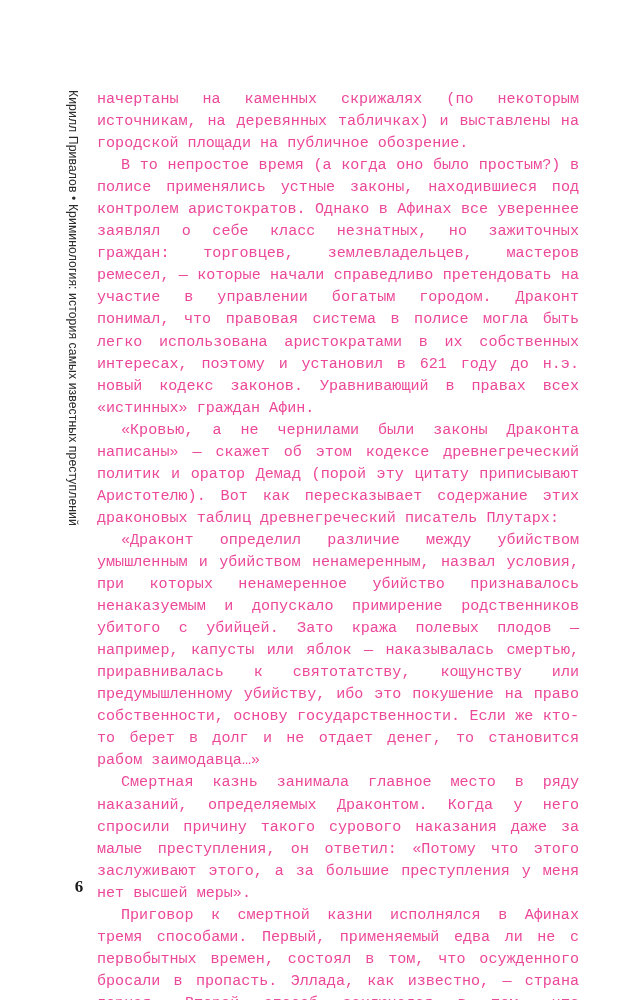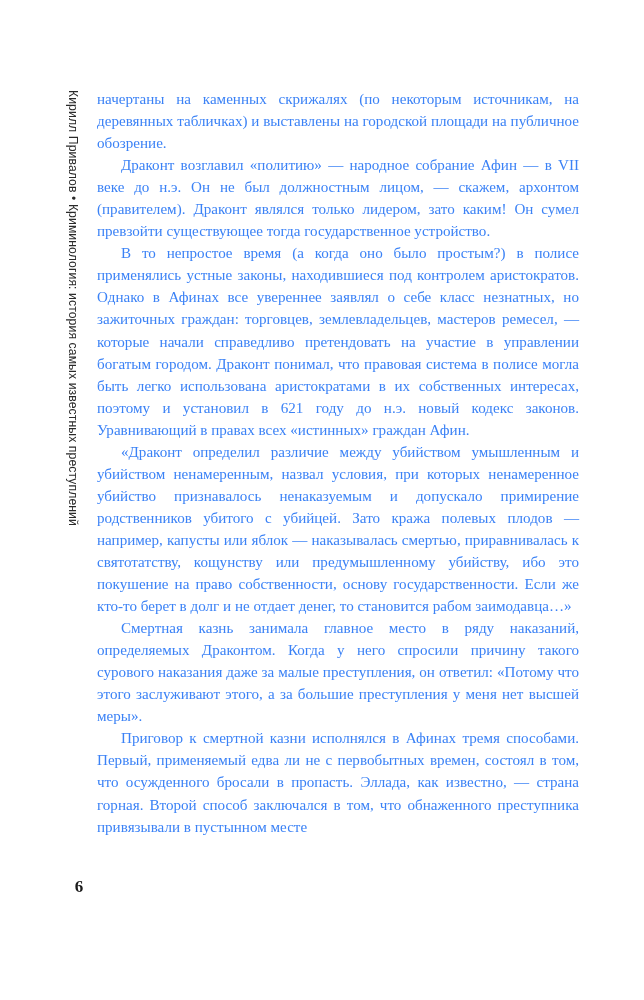--- a/index.html
+++ b/index.html
@@ -68,22 +68,22 @@
     width: 482px;
   }
   .text-column p {
     margin: 0;
     font-size: 15.1px;
     line-height: 22.05px;
     text-align: justify;
     text-indent: 24px;
     text-justify: inter-word;
     hyphens: manual;
-    color: #3b82f6;
-    font-family: Liberation Serif, serif;
+    color: #ec4899;
+    font-family: Liberation Mono, monospace;
   }
   .text-column p.no-indent {
     text-indent: 0;
   }
   .text-column p:last-child {
     text-align-last: left;
   }
 </style>
 </head>
 <body>
@@ -91,20 +91,20 @@
 <div class="page">
 
   <div class="running-head">
     <span class="running-head-text">Кирилл Привалов • Криминология: история самых известных преступлений</span>
   </div>
 
   <div class="folio">6</div>
 
   <div class="text-column">
     <p class="no-indent">начертаны на каменных скрижалях (по некоторым источникам, на деревянных табличках) и выставлены на городской площади на публичное обозрение.</p>
-    <p>Драконт возглавил «политию» — народное собрание Афин — в VII веке до н.э. Он не был должностным лицом, — скажем, архонтом (правителем). Драконт являлся только лидером, зато каким! Он сумел превзойти существующее тогда государственное устройство.</p>
     <p>В то непростое время (а когда оно было простым?) в полисе применялись устные законы, находившиеся под контролем аристократов. Однако в Афинах все увереннее заявлял о себе класс незнатных, но зажиточных граждан: торговцев, землевладельцев, мастеров ремесел, — которые начали справедливо претендовать на участие в управлении богатым городом. Драконт понимал, что правовая система в полисе могла быть легко использована аристократами в их собственных интересах, поэтому и установил в 621 году до н.э. новый кодекс законов. Уравнивающий в правах всех «истинных» граждан Афин.</p>
+    <p>«Кровью, а не чернилами были законы Драконта написаны» — скажет об этом кодексе древнегреческий политик и оратор Демад (порой эту цитату приписывают Аристотелю). Вот как пересказывает содержание этих драконовых таблиц древнегреческий писатель Плутарх:</p>
     <p>«Драконт определил различие между убийством умышленным и убийством ненамеренным, назвал условия, при которых ненамеренное убийство признавалось ненаказуемым и допускало примирение родственников убитого с убийцей. Зато кража полевых плодов — например, капусты или яблок — наказывалась смертью, приравнивалась к святотатству, кощунству или предумышленному убийству, ибо это покушение на право собственности, основу государственности. Если же кто-то берет в долг и не отдает денег, то становится рабом заимодавца…»</p>
     <p>Смертная казнь занимала главное место в ряду наказаний, определяемых Драконтом. Когда у него спросили причину такого сурового наказания даже за малые преступления, он ответил: «Потому что этого заслуживают этого, а за большие преступления у меня нет высшей меры».</p>
     <p>Приговор к смертной казни исполнялся в Афинах тремя способами. Первый, применяемый едва ли не с первобытных времен, состоял в том, что осужденного бросали в пропасть. Эллада, как известно, — страна горная. Второй способ заключался в том, что обнаженного преступника привязывали в пустынном месте</p>
   </div>
 
 </div>
 
 </body></html>

